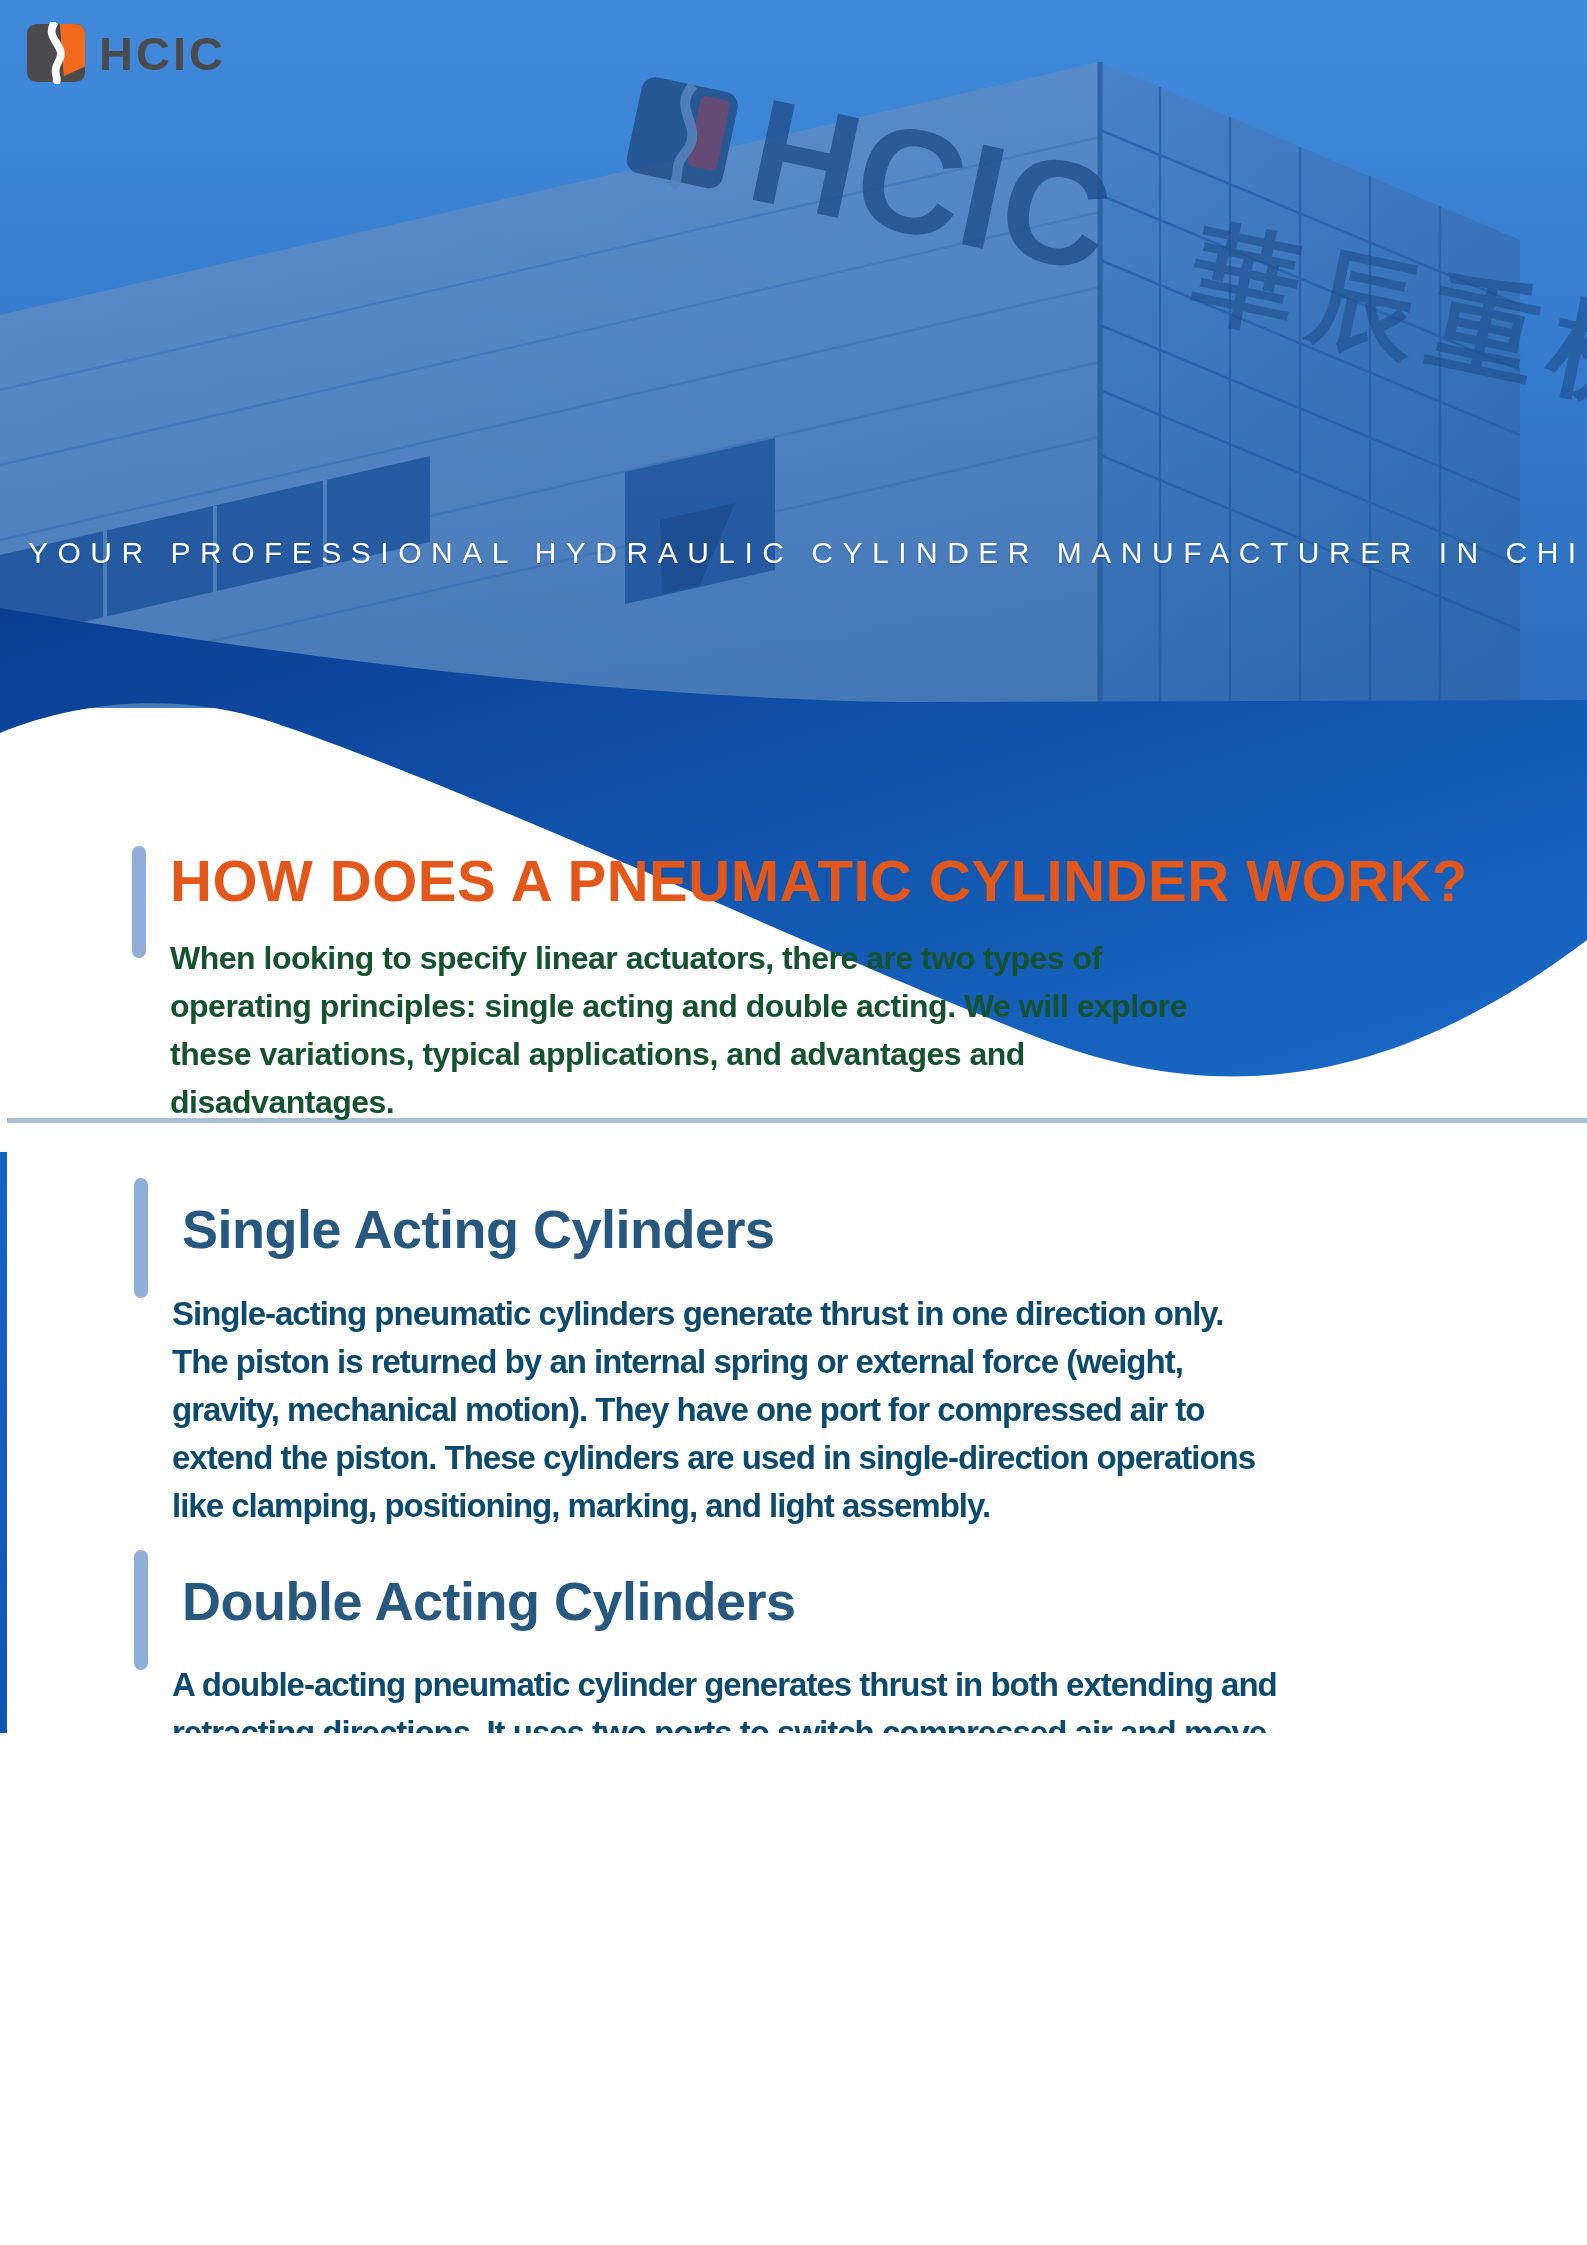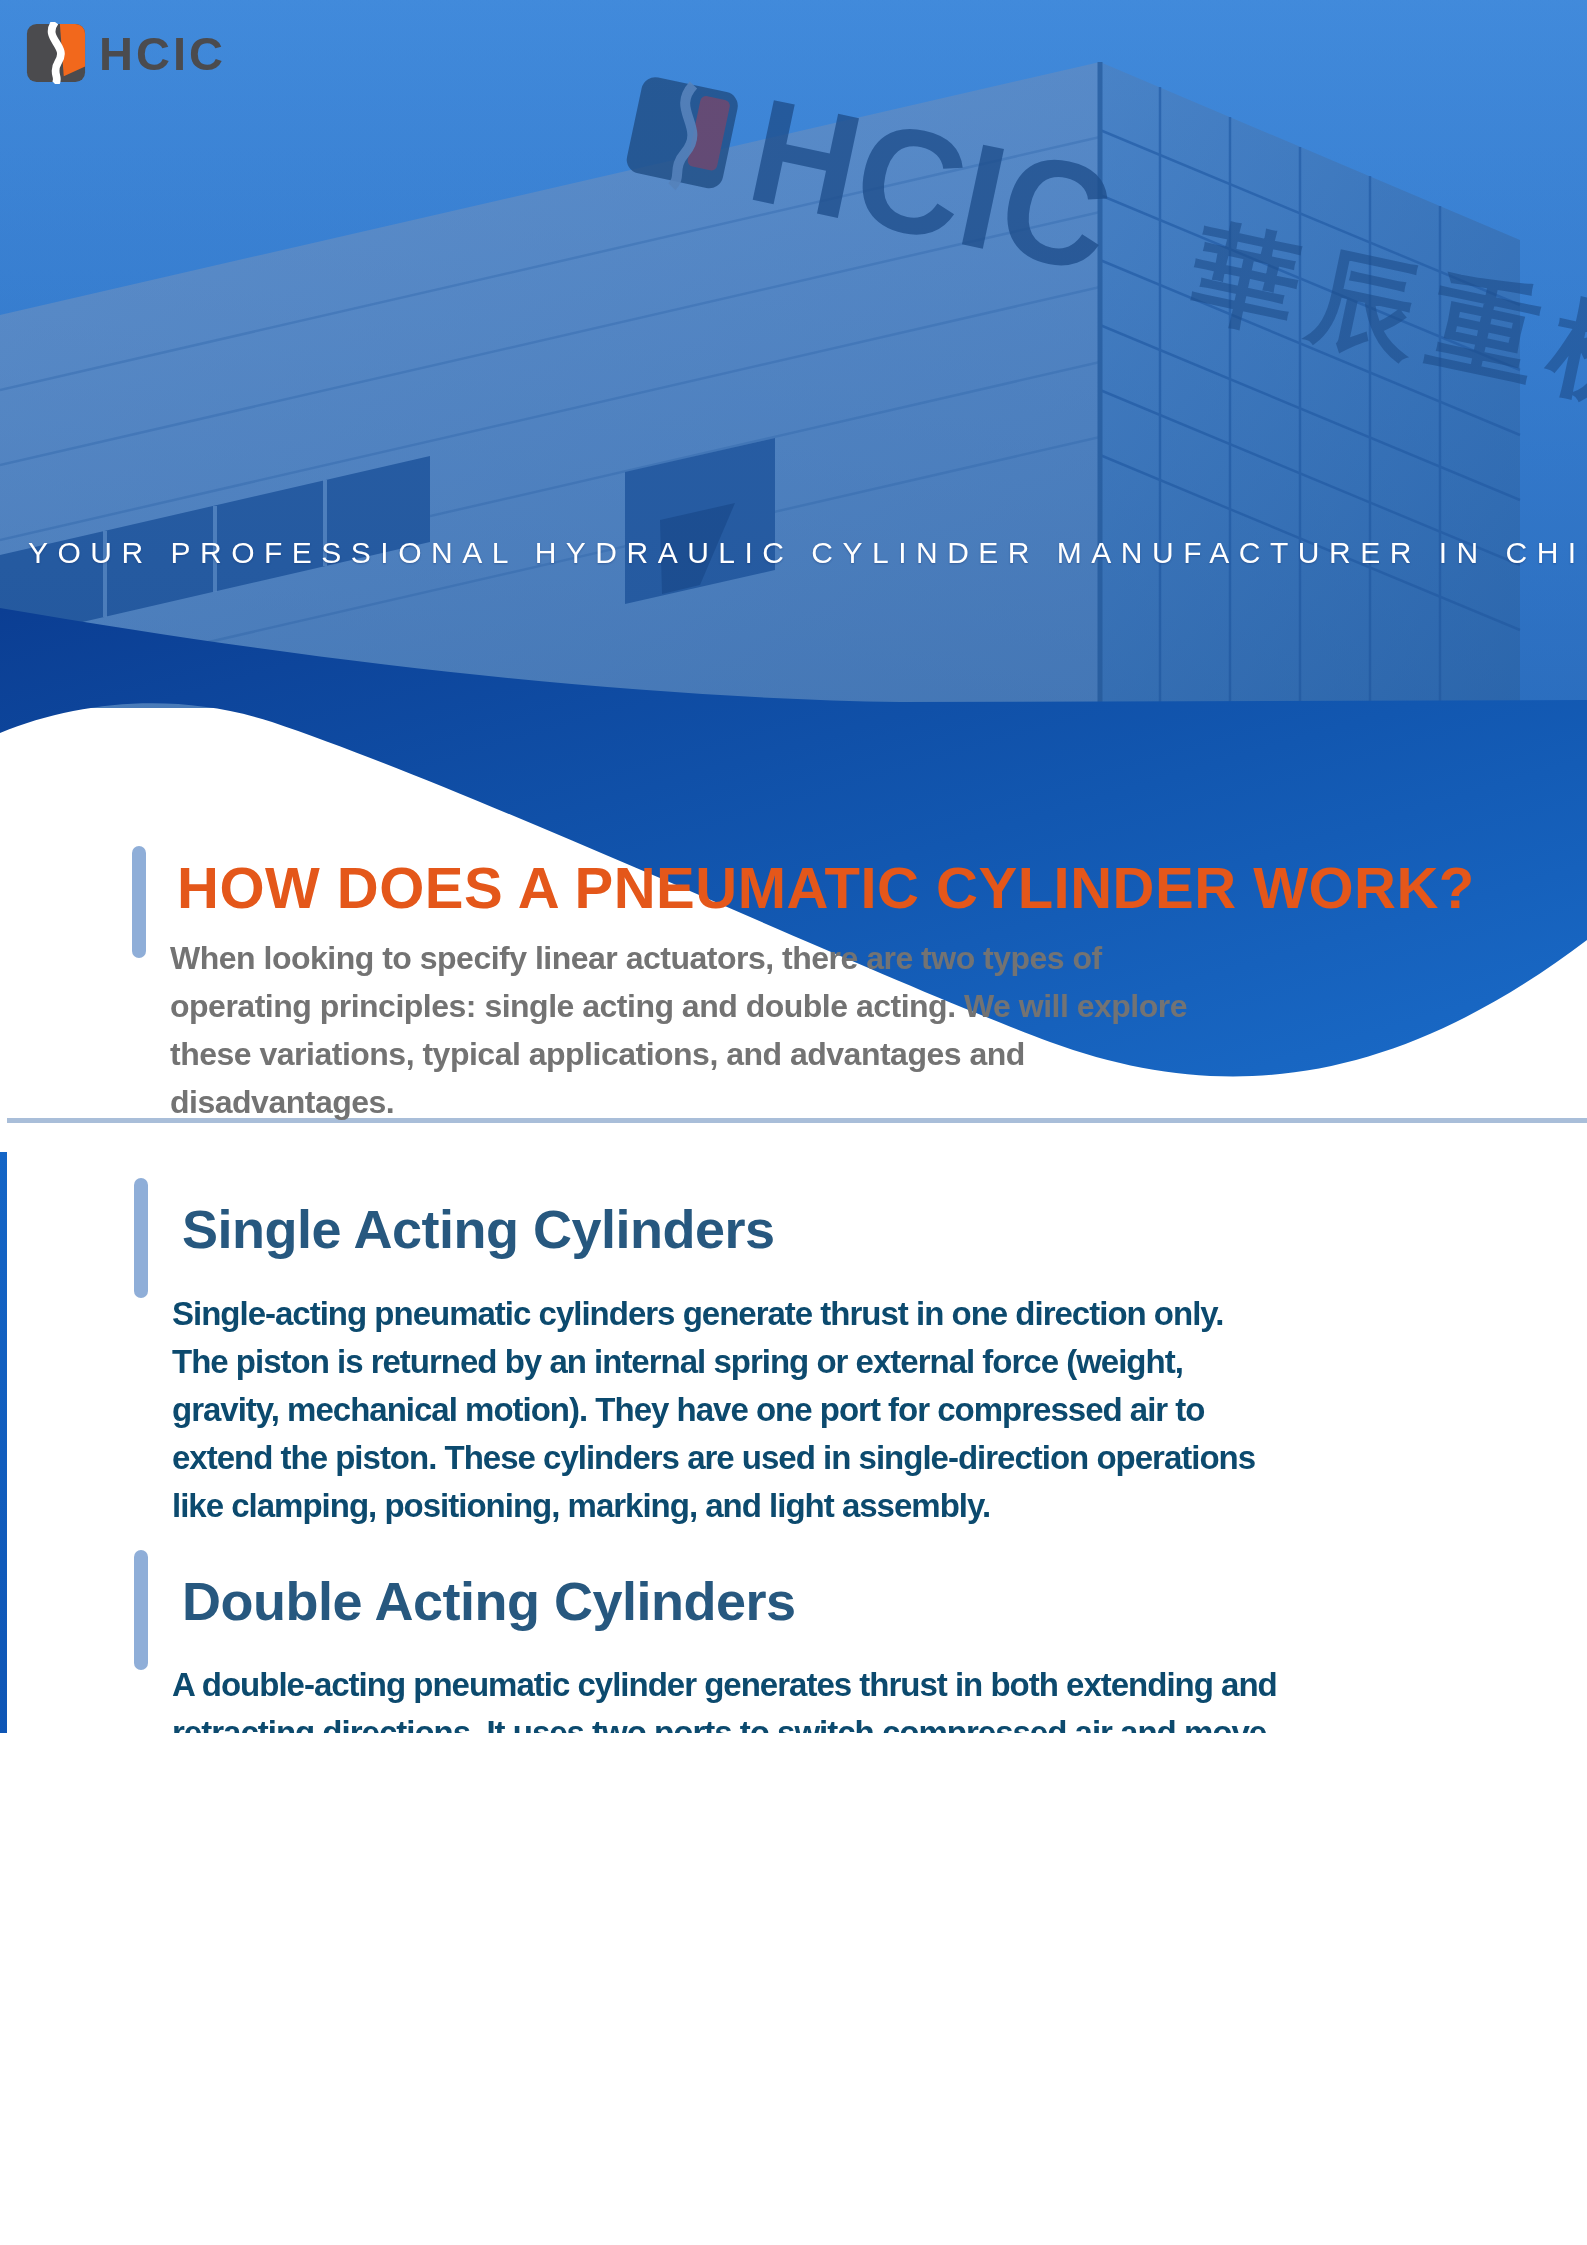--- a/index.html
+++ b/index.html
@@ -29,21 +29,21 @@
   }
   .bar-title{left:132px;top:846px;height:112px;}
   .bar-s1{left:134px;top:1178px;height:120px;}
   .bar-s2{left:134px;top:1550px;height:120px;}
   .article-title{
     position:absolute;left:170px;top:852px;z-index:26;
     color:#e4571a;font-size:58px;font-weight:bold;letter-spacing:0.5px;line-height:1;white-space:nowrap;
   }
   .intro{
     position:absolute;left:170px;top:934px;width:1250px;z-index:26;
-    color:#737373;font-size:32px;font-weight:bold;letter-spacing:-0.5px;line-height:48px;
+    color:#14532d;font-size:32px;font-weight:bold;letter-spacing:-0.5px;line-height:48px;
     white-space:pre-line;
   }
   .divider{position:absolute;left:7px;top:1118px;width:1580px;height:5px;background:#a9bed9;}
   .edge-strip{
     position:absolute;left:0;top:1152px;width:7px;height:831px;
     background:linear-gradient(180deg,#1465c6,#0c4fae);
   }
   .section-heading{
     position:absolute;left:170px;z-index:5;color:#27587f;font-size:54px;font-weight:bold;
     letter-spacing:-0.5px;line-height:1;white-space:nowrap;
@@ -178,21 +178,21 @@
       C350,108 650,138 900,142
       L1587,140
       L1587,380
       C1400,522 1230,548 1050,482
       C870,415 480,232 272,162
       C180,132 80,140 0,173
       Z"></path>
   </svg>
 
   <div class="accent-bar bar-title"></div>
-  <h1 class="article-title" style="margin:7px;">HOW DOES A PNEUMATIC CYLINDER WORK?</h1>
+  <h1 class="article-title" style="margin:0;">HOW DOES A PNEUMATIC CYLINDER WORK?</h1>
   <div class="intro">When looking to specify linear actuators, there are two types of
 operating principles: single acting and double acting. We will explore
 these variations, typical applications, and advantages and
 disadvantages.</div>
 
   <div class="divider"></div>
   <div class="edge-strip"></div>
 
   <div class="accent-bar bar-s1"></div>
   <h2 class="section-heading h-s1" style="margin:12px;">Single Acting Cylinders</h2>

